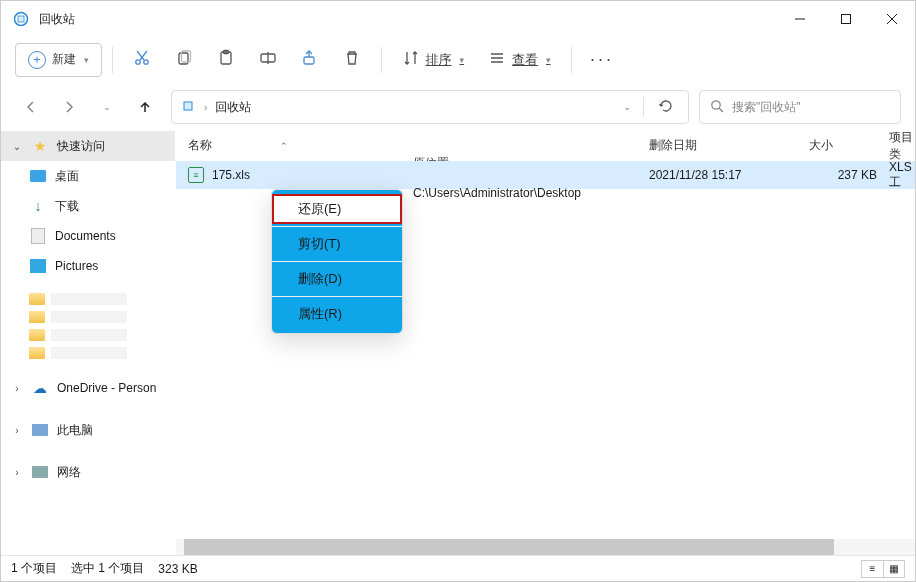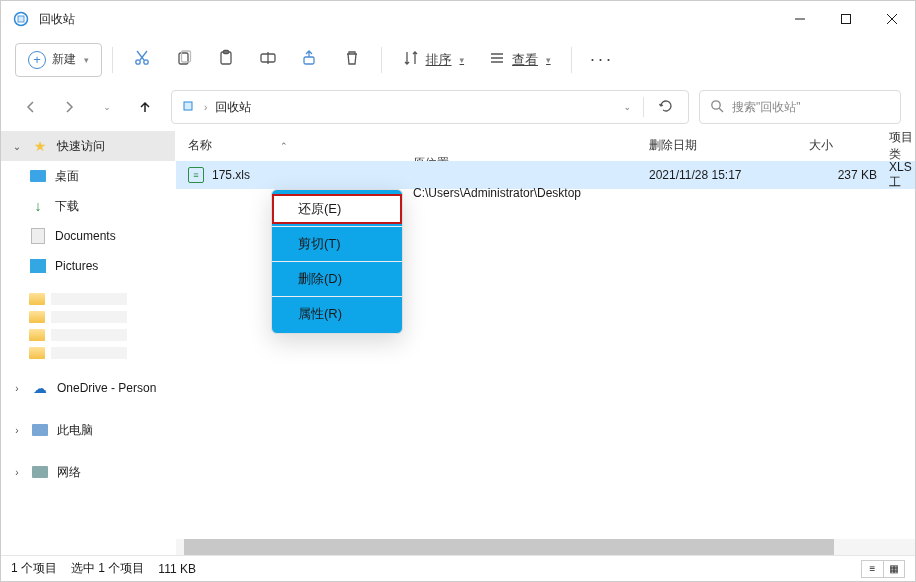--- a/index.html
+++ b/index.html
@@ -339,19 +339,19 @@
   <div class="ctxitem">剪切(T)</div>
   <div class="ctxsep"></div>
   <div class="ctxitem">删除(D)</div>
   <div class="ctxsep"></div>
   <div class="ctxitem bold">属性(R)</div>
 </div>
 
 <div class="statusbar">
   <span>1 个项目</span>
   <span>选中 1 个项目</span>
-  <span>111 KB</span>
+  <span>323 KB</span>
   <span class="spacer"></span>
   <div class="viewbtns">
     <div class="viewbtn">≡</div>
     <div class="viewbtn">▦</div>
   </div>
 </div>
 
 </body></html>

